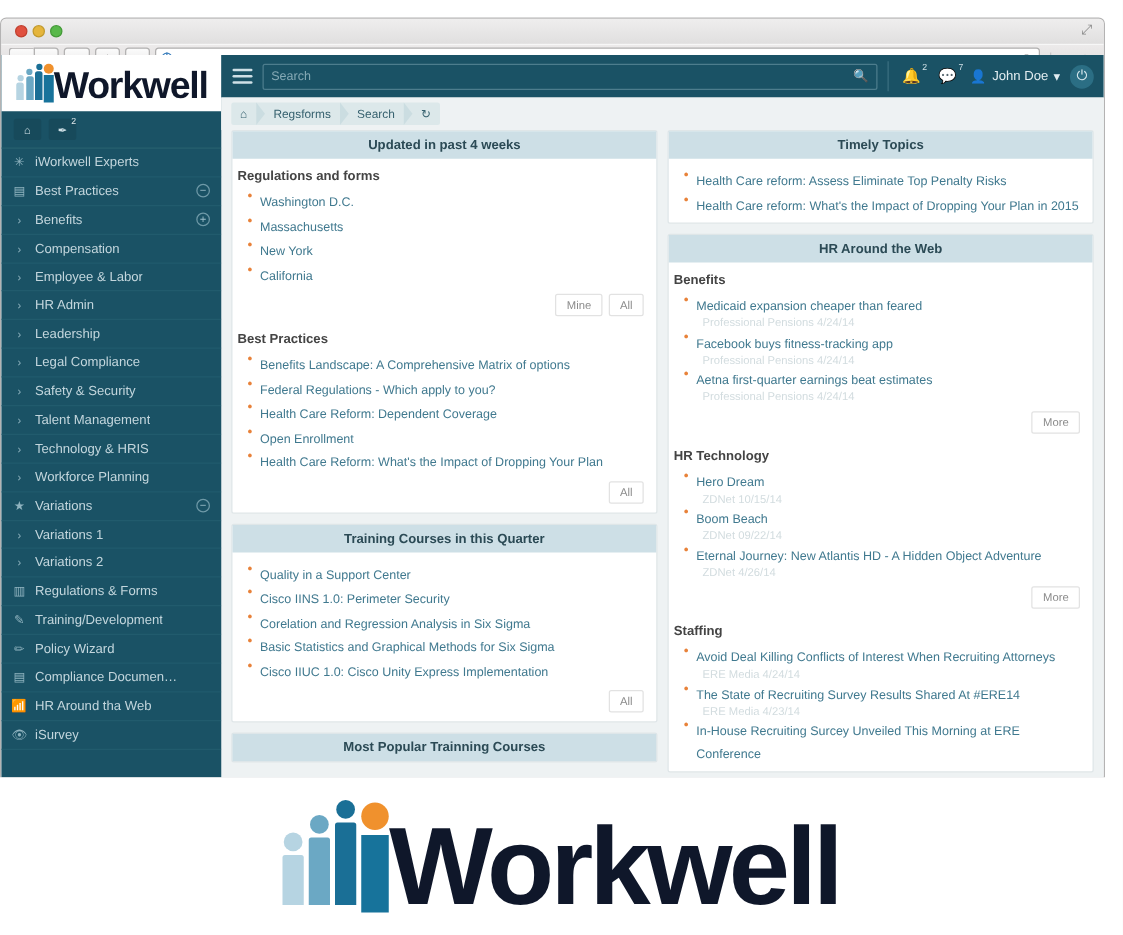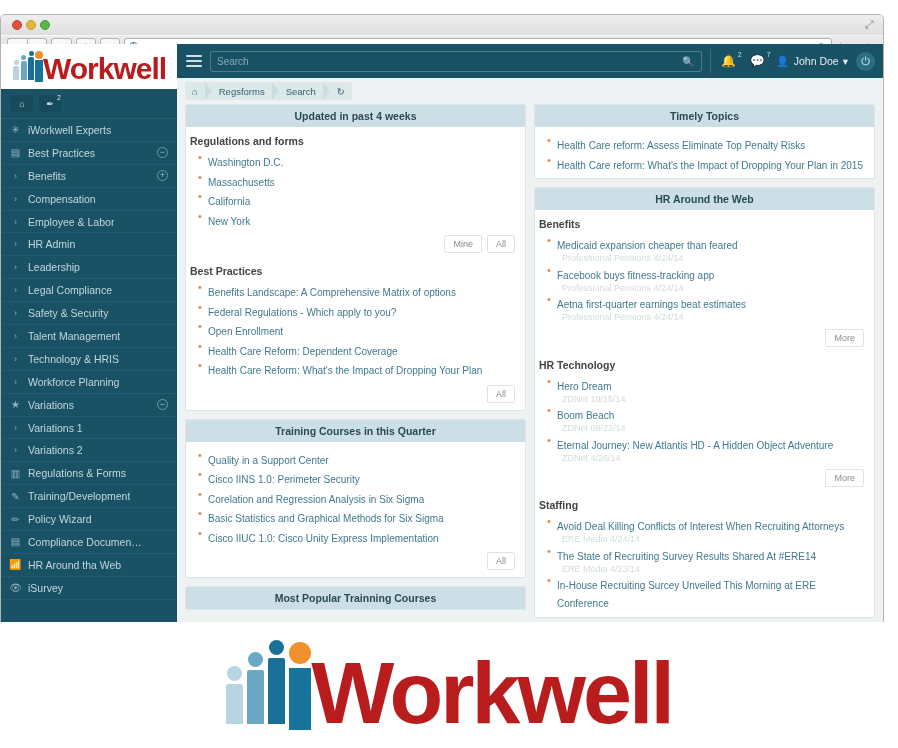--- a/index.html
+++ b/index.html
@@ -59,21 +59,21 @@
   .logo-people { display:flex; align-items:flex-end; gap:1.5px; margin-right:1px; margin-bottom:2px;}
   .pers { display:flex; flex-direction:column; align-items:center; }
   .pers .hd { border-radius:50%; }
   .pers .bd { border-radius:2px 2px 0 0; }
   .p1 .hd{width:5px;height:5px;background:#b6d4e2;} .p1 .bd{width:6px;height:14px;background:#b6d4e2;margin-top:1px;}
   .p2 .hd{width:5px;height:5px;background:#6ba8c4;} .p2 .bd{width:6px;height:19px;background:#6ba8c4;margin-top:1px;}
   .p3 .hd{width:5px;height:5px;background:#1a6f96;} .p3 .bd{width:6px;height:23px;background:#1a6f96;margin-top:1px;}
   .logo-i { position:relative; display:flex; flex-direction:column; align-items:center; margin-right:0px; }
   .logo-i .dot{ width:8px;height:8px;border-radius:50%;background:#f0912d; margin-bottom:1px;}
   .logo-i .stem{ width:8px;height:22px;background:#17739b;}
-  .logo-word { font-size:30px; font-weight:bold; color:#b91c1c; letter-spacing:-1px; line-height:26px; font-family:"Liberation Sans", sans-serif;text-align:center;}
+  .logo-word { font-size:30px; font-weight:bold; color:#0f172a; letter-spacing:-1px; line-height:26px; font-family:"Liberation Sans", sans-serif;text-align:center;}
 
   .side-top { display:flex; gap:6px; padding:6px 10px; border-bottom:1px solid #27606f;}
   .side-icon-btn {
     width:22px;height:17px;background:#174a5b;border-radius:2px;
     display:flex;align-items:center;justify-content:center;position:relative;
     color:#cfe0e6;font-size:9px;
   }
   .badge-sup{position:absolute; top:-1px; right:0px; font-size:7px; color:#dfe9ec;}
 
   .nav-item {
@@ -332,35 +332,35 @@
     <div class="main">
       <div class="col" id="col-left">
           <div class="panel">
             <div class="panel-hd">Updated in past 4 weeks</div>
             <div class="panel-bd">
               <div>
                 <div class="sec-title">Regulations and forms</div>
                 <ul class="links">
                   <li><a class="lnk" href="#">Washington D.C.</a></li>
                   <li><a class="lnk" href="#">Massachusetts</a></li>
+                  <li><a class="lnk" href="#">New York</a></li>
                   <li><a class="lnk" href="#">California</a></li>
-                  <li><a class="lnk" href="#">New York</a></li>
                 </ul>
                 <div class="btnrow">
                   <button class="sbtn">Mine</button>
                   <button class="sbtn">All</button>
                 </div>
               </div>
               <div class="group">
                 <div class="sec-title">Best Practices</div>
                 <ul class="links">
                   <li><a class="lnk" href="#">Benefits Landscape: A Comprehensive Matrix of options</a></li>
                   <li><a class="lnk" href="#">Federal Regulations - Which apply to you?</a></li>
+                  <li><a class="lnk" href="#">Health Care Reform: Dependent Coverage</a></li>
                   <li><a class="lnk" href="#">Open Enrollment</a></li>
-                  <li><a class="lnk" href="#">Health Care Reform: Dependent Coverage</a></li>
                   <li><a class="lnk" href="#">Health Care Reform: What's the Impact of Dropping Your Plan</a></li>
                 </ul>
                 <div class="btnrow">
                   <button class="sbtn">All</button>
                 </div>
               </div>
             </div>
           </div>
           <div class="panel">
             <div class="panel-hd">Training Courses in this Quarter</div>

